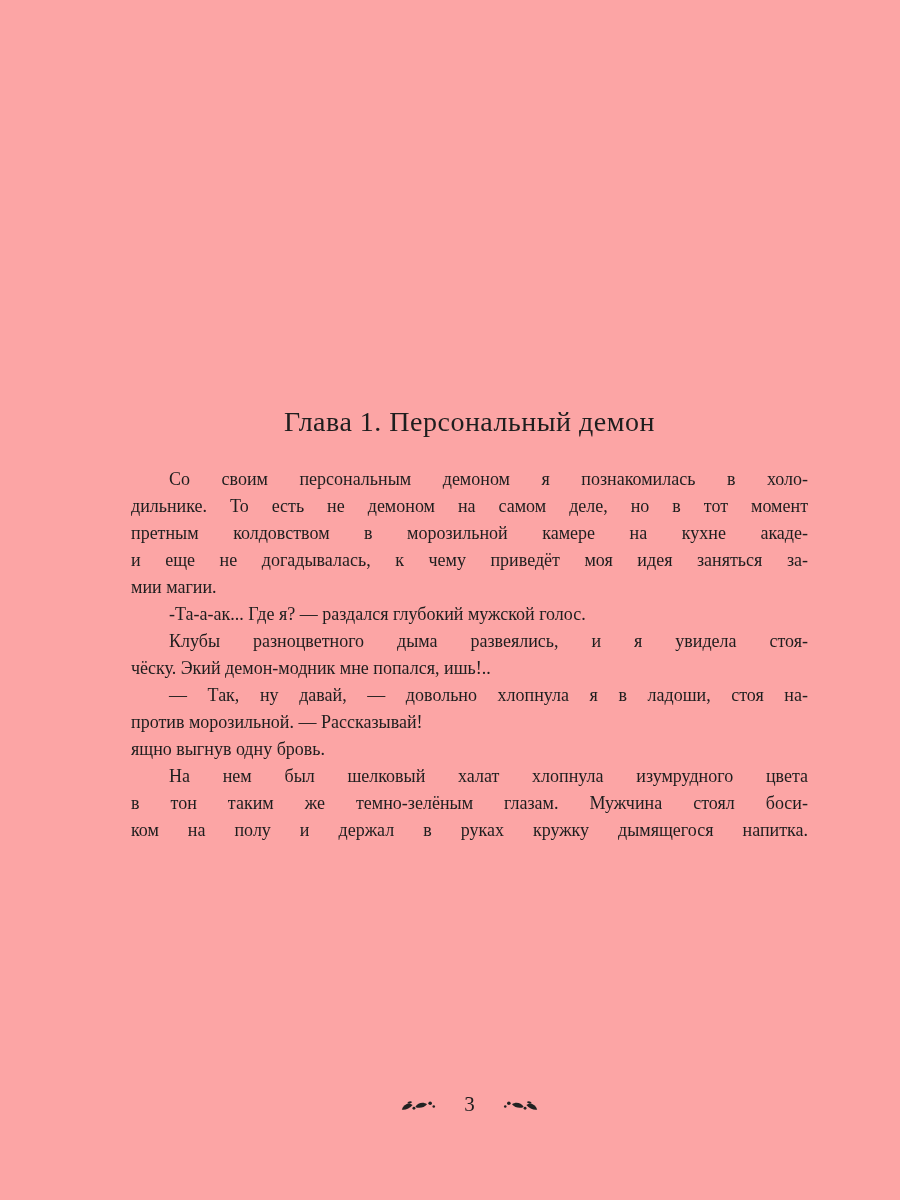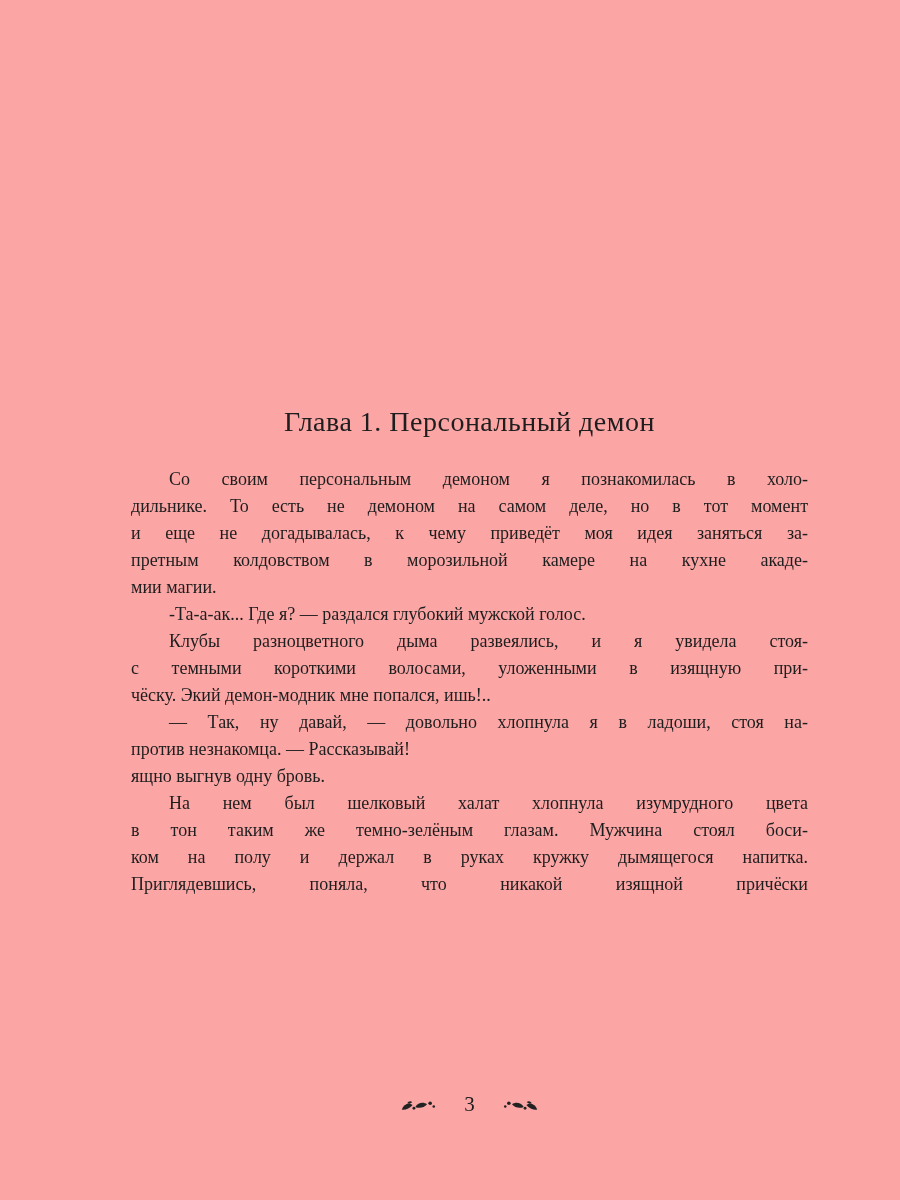--- a/index.html
+++ b/index.html
@@ -91,50 +91,48 @@
 
 <div class="page">
 
   <h1 class="chapter-title">Глава 1. Персональный демон</h1>
 
   <div class="text-block">
 
     <div class="paragraph">
       <div class="line j indent">Со своим персональным демоном я познакомилась в холо-</div>
       <div class="line j">дильнике. То есть не демоном на самом деле, но в тот момент</div>
+      <div class="line j">претным колдовством в морозильной камере на кухне акаде-</div>
       <div class="line j">и еще не догадывалась, к чему приведёт моя идея заняться за-</div>
-      <div class="line j">претным колдовством в морозильной камере на кухне акаде-</div>
       <div class="line">мии магии.</div>
     </div>
 
 
     <div class="paragraph">
       <div class="line indent">-Та-а-ак... Где я? — раздался глубокий мужской голос.</div>
     </div>
 
     <div class="paragraph">
       <div class="line j indent">Клубы разноцветного дыма развеялись, и я увидела стоя-</div>
-      <div class="line j">с темными короткими волосами, уложенными в изящную при-</div>
       <div class="line">чёску. Экий демон-модник мне попался, ишь!..</div>
     </div>
 
     <div class="paragraph">
       <div class="line j indent">— Так, ну давай, — довольно хлопнула я в ладоши, стоя на-</div>
-      <div class="line">против незнакомца. — Рассказывай!</div>
+      <div class="line">против морозильной. — Рассказывай!</div>
     </div>
 
     <div class="paragraph">
       <div class="line">ящно выгнув одну бровь.</div>
     </div>
 
     <div class="paragraph">
       <div class="line j indent">На нем был шелковый халат хлопнула изумрудного цвета</div>
       <div class="line j">в тон таким же темно-зелёным глазам. Мужчина стоял боси-</div>
       <div class="line j">ком на полу и держал в руках кружку дымящегося напитка.</div>
-      <div class="line j">Приглядевшись, поняла, что никакой изящной причёски</div>
     </div>
 
   </div>
 
   <div class="footer">
     <span class="orn">
       <svg viewBox="0 0 40 16" xmlns="http://www.w3.org/2000/svg">
         <path d="M2 12 C4 6 10 4 14 7 C11 11 5 13 2 12 Z"></path>
         <path d="M17 9 C20 4 26 3 30 6 C27 10 21 11 17 9 Z"></path>
         <path d="M8 5 C9 2.5 12 2 13.5 3.5 C12 5.5 9.5 6 8 5 Z"></path>

